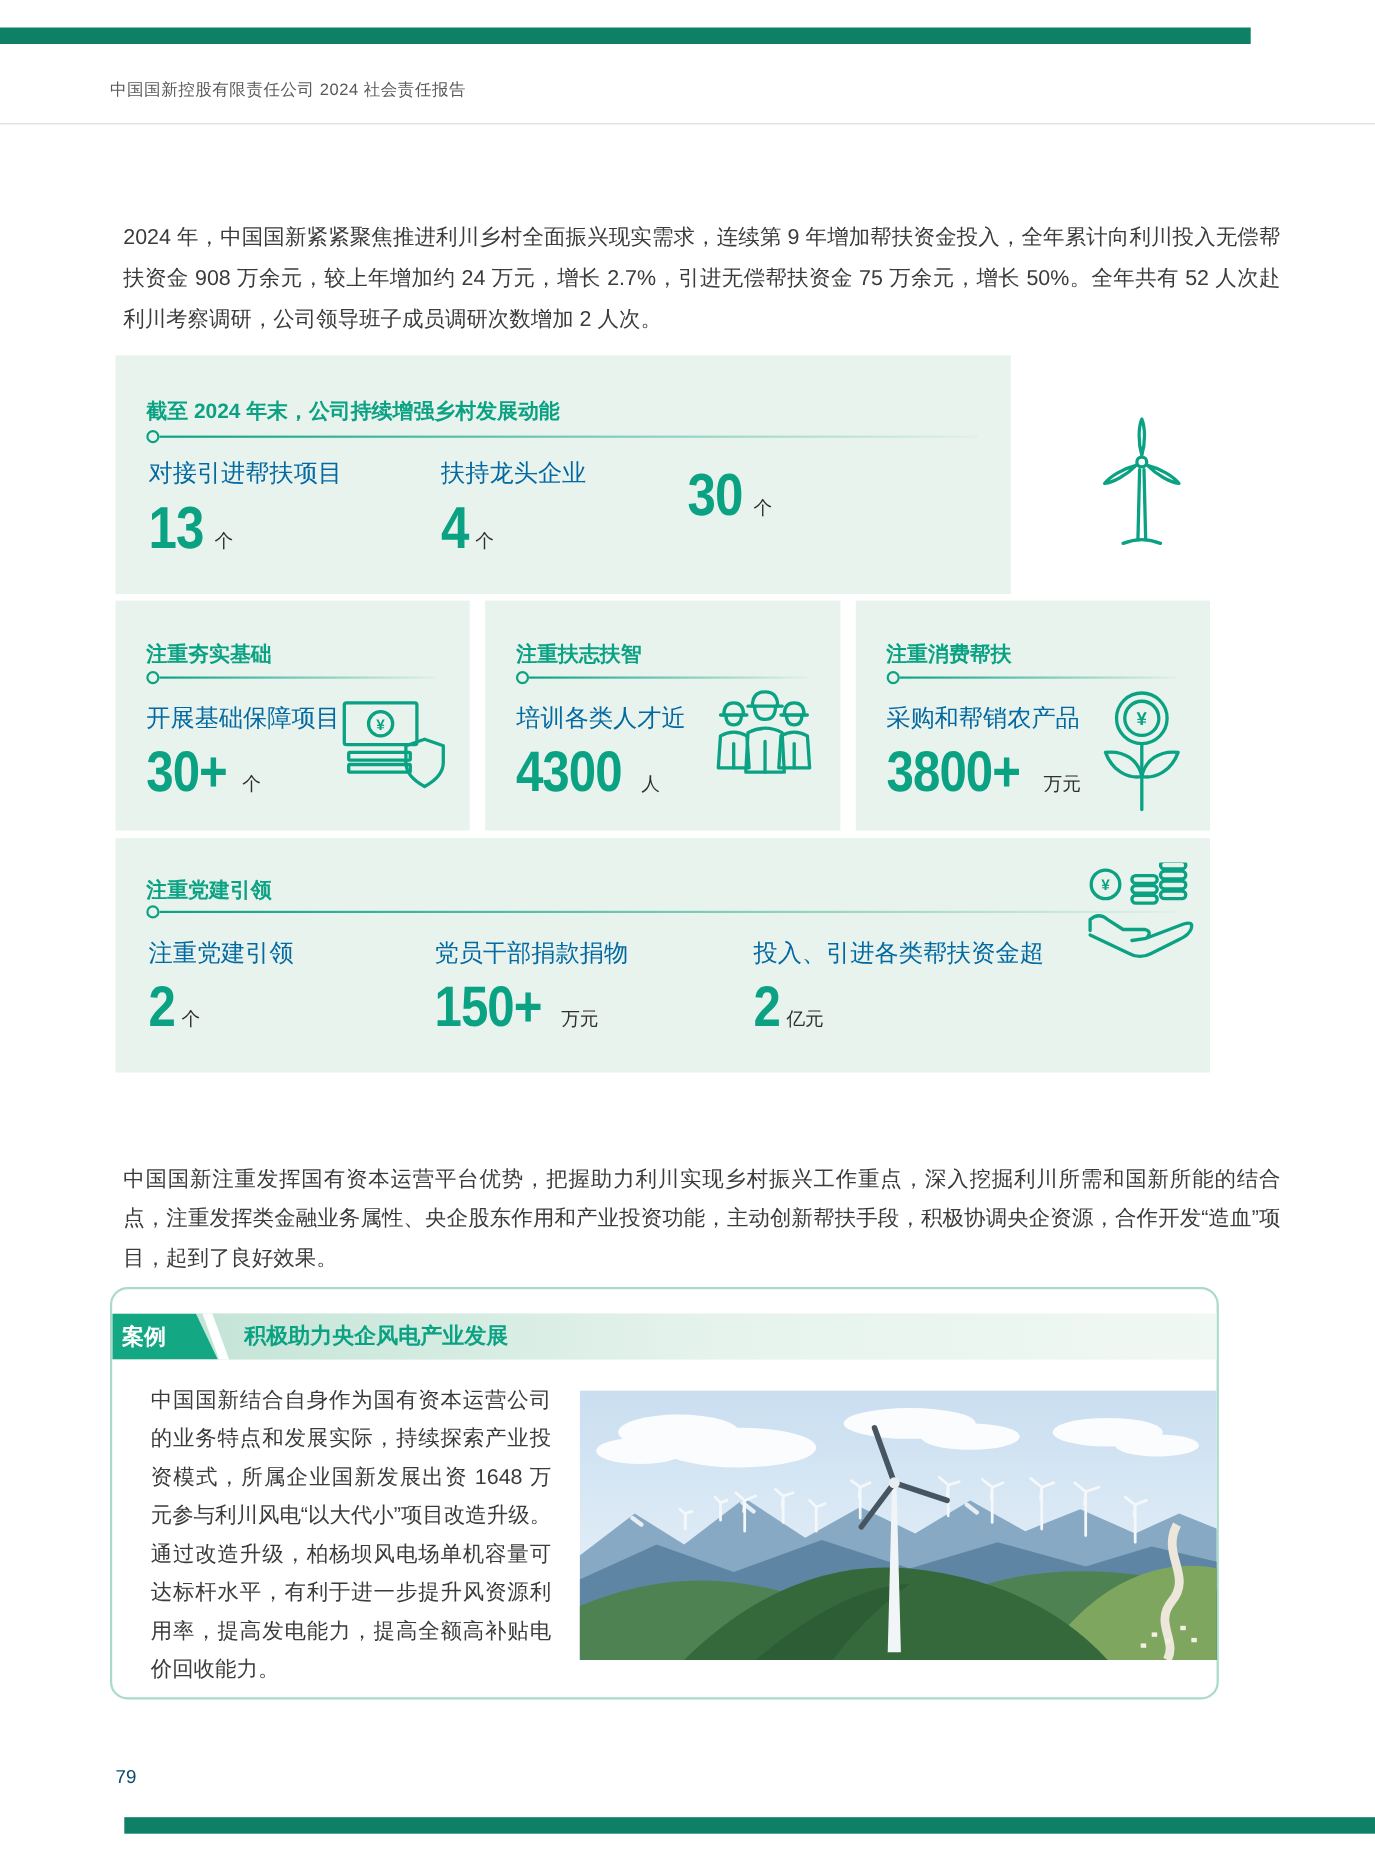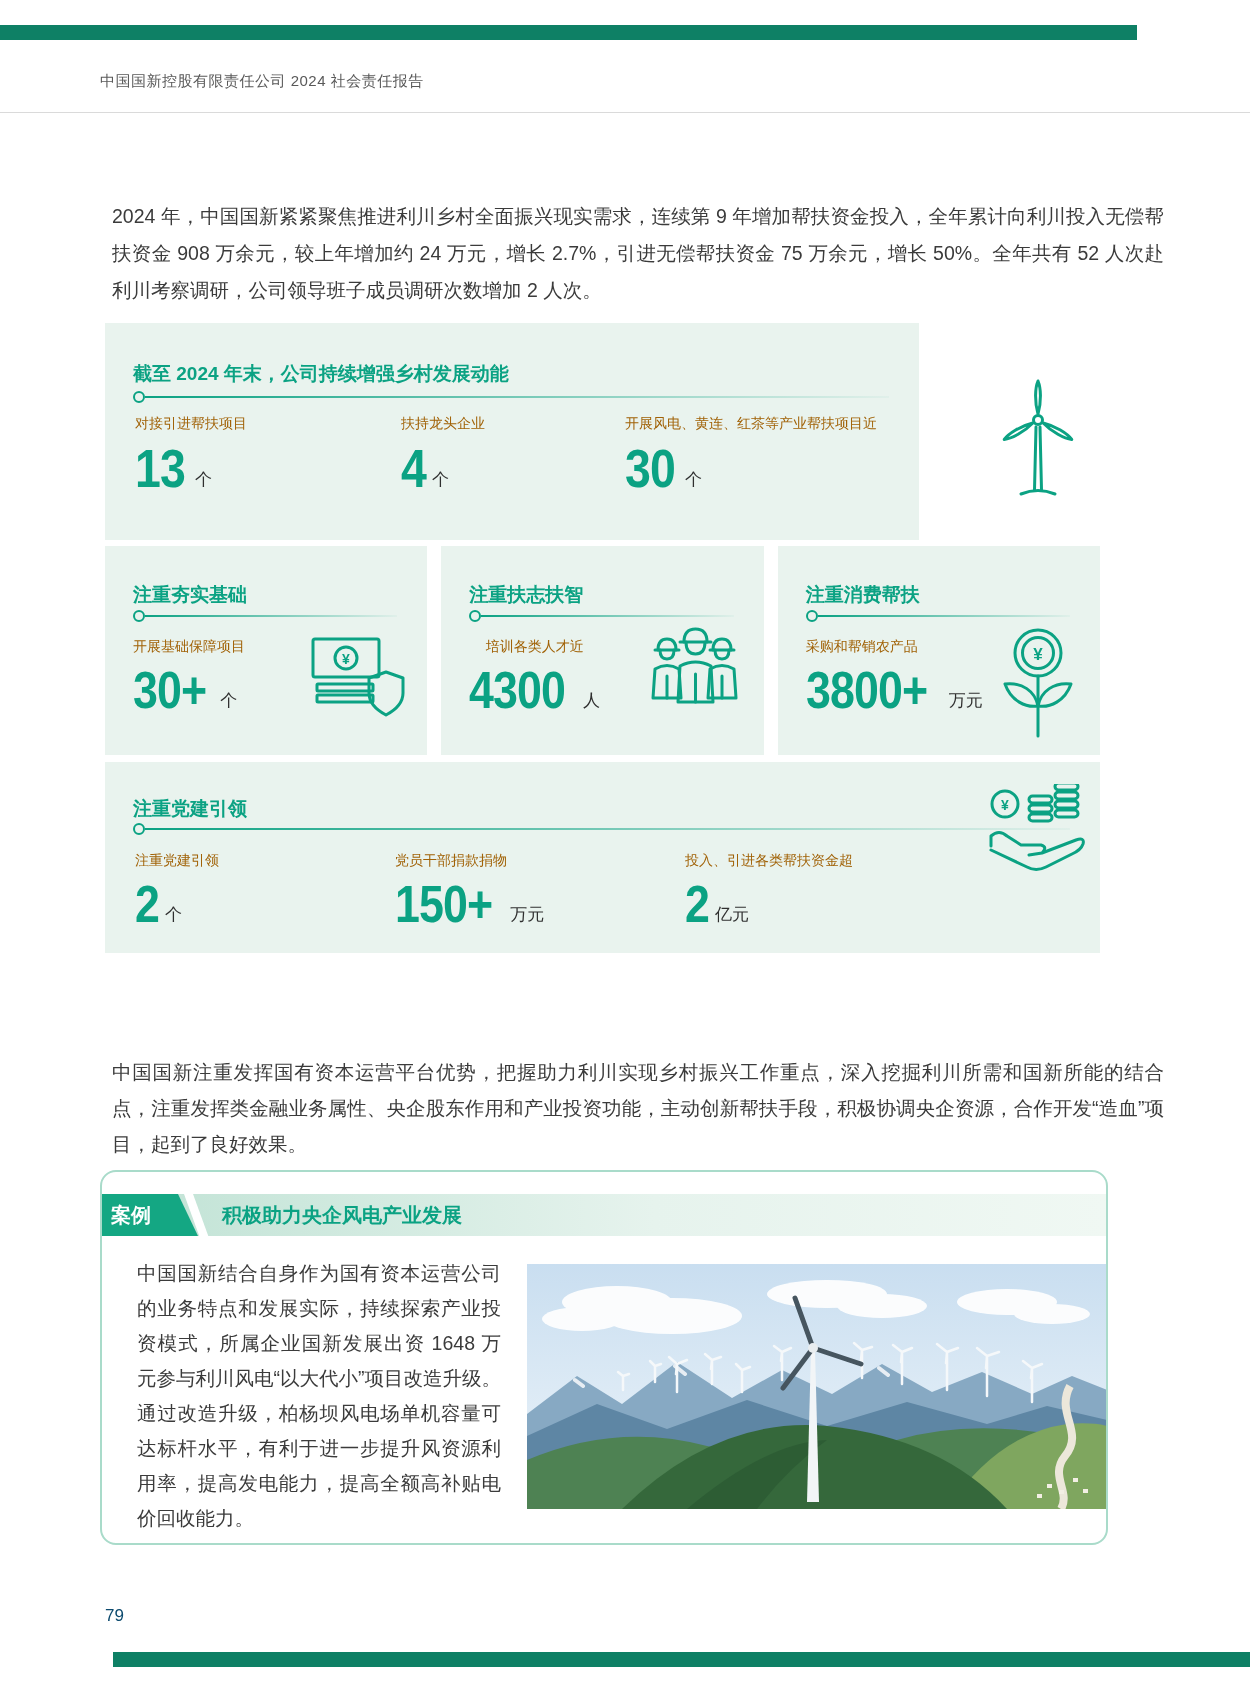--- a/index.html
+++ b/index.html
@@ -18,36 +18,36 @@
   .para{position:absolute;left:100px;width:1052px;margin:12px;font-size:19.5px;line-height:37px;
         text-align:justify;color:#3b3b3b;}
   .p1{top:186px;}
   .p2{top:1042px;line-height:36px;}
 
   
   .card{position:absolute;background:#E9F3EE;}
   .card-summary{left:105px;top:323px;width:814px;height:217px;}
   .row3{position:absolute;left:105px;top:546px;width:995px;height:209px;display:flex;gap:14px;}
   .card-s{flex:1;background:#E9F3EE;position:relative;height:209px;}
-  .card-party{left:105px;top:762px;width:995px;height:191px;}
+  .card-party{left:105px;top:762px;width:995px;height:213px;}
 
   .card-title{position:absolute;left:28px;margin:0;font-size:19px;font-weight:600;color:#0BA283;}
   .card-summary .card-title{top:38px;}
   .card-s .card-title{top:36px;}
   .card-party .card-title{top:34px;}
 
   .rule{position:absolute;left:28px;right:30px;display:flex;align-items:center;}
   .card-summary .rule{top:68px;}
   .card-s .rule{top:64px;}
   .card-party .rule{top:61px;}
   .rule .dot{width:8px;height:8px;border:2.5px solid #0BA283;border-radius:50%;background:#E9F3EE;flex:none;}
   .rule .line{flex:1;height:2.5px;background:linear-gradient(90deg,#0BA283,rgba(11,162,131,0.04));}
 
   .stat{position:absolute;}
-  .stat-label{font-size:14px;color:#a16207;white-space:nowrap;}
+  .stat-label{font-size:22px;color:#0369a1;white-space:nowrap;}
   .numrow{display:flex;align-items:flex-end;margin-top:8px;}
   .num{display:inline-block;font-size:54px;font-weight:bold;color:#0BA283;
        letter-spacing:-1px;line-height:1;transform:scaleX(.86);transform-origin:left bottom;}
   .card-s .num,.card-party .num{font-size:52px;}
   .unit{font-size:17px;color:#2f2f2f;margin-left:2px;padding-bottom:4px;white-space:nowrap;}
 
   .icon-abs{position:absolute;}
 
   
   .case{position:absolute;left:100px;top:1170px;width:1008px;height:375px;background:#fff;
@@ -97,21 +97,20 @@
         </div>
     </div>
     <div class="stat" style="left:296px;top:92px;">
       <div class="stat-label">扶持龙头企业</div>
       <div class="numrow">
           <span class="num">4</span>
           <span class="unit">个</span>
         </div>
     </div>
     <div class="stat" style="left:520px;top:92px;">
-      <div class="stat-label">开展风电、黄连、红茶等产业帮扶项目近</div>
       <div class="numrow">
           <span class="num">30</span>
           <span class="unit">个</span>
         </div>
     </div>
 
     <svg class="icon-abs" style="left:890px;top:55px;" width="85" height="122" viewBox="0 0 85 122">
       <g stroke="#0BA283" stroke-width="3" fill="none" stroke-linecap="round" stroke-linejoin="round">
         <line x1="41" y1="49" x2="39.5" y2="112"></line>
         <line x1="45" y1="49" x2="46.5" y2="112"></line>

